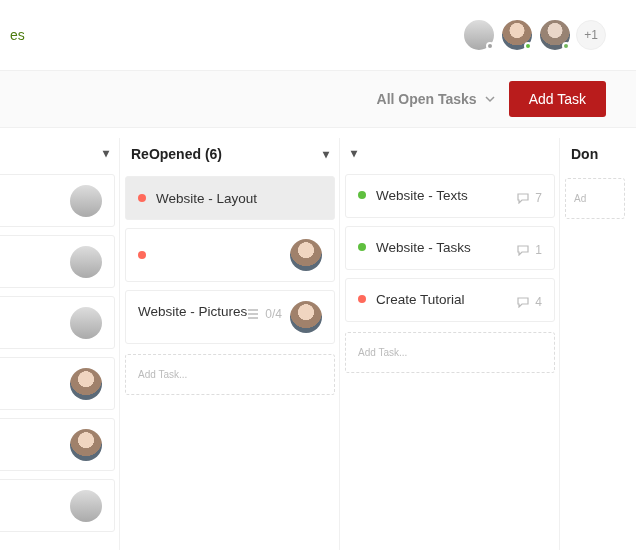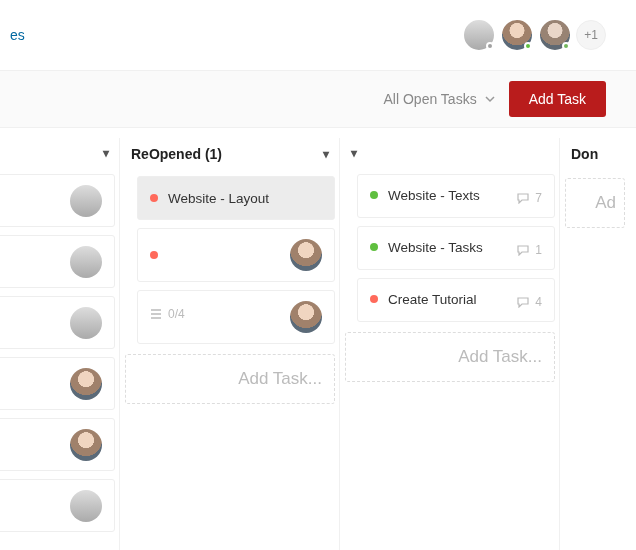--- a/index.html
+++ b/index.html
@@ -7,44 +7,44 @@
   .viewport { width: 636px; height: 550px; background: #fff; position: relative; overflow: hidden; }
   .header-row { display: flex; align-items: center; justify-content: space-between; padding: 10px 30px 10px 10px; height: 70px; }
   .header-left { color: #777; font-size: 14px; }
   .avatars { display: flex; align-items: center; gap: 4px; }
   .avatar { width: 34px; height: 34px; border-radius: 50%; background: #ccc; position: relative; display: inline-block; border: 2px solid #fff; }
   .avatar.gray { background: linear-gradient(#ddd,#aaa); filter: grayscale(1); }
   .avatar.person { background: radial-gradient(circle at 50% 35%, #f0d5c0 0 30%, #a0816b 31% 60%, #5b6a78 61% 100%); }
   .avatar .dot { position: absolute; bottom: 0; right: 0; width: 8px; height: 8px; border-radius: 50%; background: #5fbf3f; border: 2px solid #fff; }
   .avatar-more { width: 30px; height: 30px; border-radius: 50%; background: #f5f5f5; display: inline-flex; align-items: center; justify-content: center; color: #888; font-size: 12px; border:1px solid #eee; }
   .toolbar { display: flex; align-items: center; justify-content: flex-end; gap: 14px; padding: 10px 30px 10px 10px; background: #fafafa; border-top: 1px solid #f0f0f0; border-bottom: 1px solid #f0f0f0; height: 58px; }
-  .filter { color: #888; display: flex; align-items: center; gap: 8px; cursor: pointer; font-size: 14px; }
+  .filter { color: #888; display: flex; align-items: center; gap: 8px; cursor: pointer; font-size: 14px; font-weight: bold; }
   .chev { width: 10px; height: 10px; }
   .add-btn { background: #b91c1c; color: #fff; border: none; padding: 10px 20px; border-radius: 3px; font-size: 14px; cursor: pointer; }
   .board { display: flex; gap: 10px; padding: 10px 0 10px 0; margin-left: -100px; height: calc(550px - 70px - 58px); overflow: hidden; }
   .column { width: 210px; flex-shrink: 0; display: flex; flex-direction: column; position: relative; }
   .column:first-child { width: 215px; }
   .col-head { display: flex; align-items: center; justify-content: space-between; font-weight: 700; font-size: 14px; padding: 8px 6px 14px 6px; color: #222; }
   .col-menu { font-size: 12px; color: #555; cursor: pointer; }
-  .card { background: #fff; border: 1px solid #eee; border-radius: 3px; padding: 10px 12px; margin-bottom: 8px; position: relative; min-height: 44px; display: flex; align-items: center; justify-content: space-between; gap:8px;margin-left:12px; }
+  .card { background: #fff; border: 1px solid #eee; border-radius: 3px; padding: 10px 12px; margin-bottom: 8px; position: relative; min-height: 44px; display: flex; align-items: center; justify-content: space-between; gap:8px; }
   .card.selected { background: #ececec; }
   .card-left { display: flex; align-items: center; gap: 10px; flex:1; }
   .status-dot { width: 8px; height: 8px; border-radius: 50%; flex-shrink:0; }
   .status-dot.red { background: #ff6a5b; }
   .status-dot.green { background: #5fbf3f; }
   .card-title { font-size: 13.5px; color: #333; }
   .card-avatar { width: 32px; height: 32px; border-radius: 50%; flex-shrink:0; background:#ccc; }
   .card-avatar.gray { filter: grayscale(1); background: linear-gradient(#ddd,#aaa); }
   .card-avatar.person { background: radial-gradient(circle at 50% 35%, #f0d5c0 0 30%, #a0816b 31% 60%, #5b6a78 61% 100%); }
   .card-meta { margin-top: 6px; display: flex; align-items: center; gap: 6px; color: #bbb; font-size: 12px; }
   .card-col { display:flex; flex-direction:row; flex:1; }
   .icon-list, .icon-chat { width: 12px; height: 12px; }
-  .add-task { border: 1px dashed #ddd; border-radius: 3px; padding: 14px 12px; color: #bbb; font-size: 17px; cursor: text; margin-top: 2px; text-align: right; }
+  .add-task { border: 1px dashed #ddd; border-radius: 3px; padding: 14px 12px; color: #bbb; font-size: 10px; cursor: text; margin-top: 2px; }
   .column-divider { position: absolute; top: 0; bottom: -300px; left: -6px; width: 1px; background: #f0f0f0; }
-  .partial-text { color:#0369a1; }
+  .partial-text { color:#4d7c0f; }
 </style>
 </head>
 <body>
 
 <div class="viewport">
 
   <div class="header-row">
     <div class="header-left partial-text">es</div>
     <div class="avatars">
       <span class="avatar gray">
@@ -105,37 +105,40 @@
         <div class="card-left">
             <span class="card-title"></span>
           </div>
         <span class="card-avatar gray"></span>
       </div>
     </div>
 
     <div class="column">
       <div class="column-divider"></div>
       <div class="col-head">
-        <span>ReOpened (1)</span>
+        <span>ReOpened (6)</span>
         <span class="col-menu">▾</span>
       </div>
       <div class="card selected">
         <div class="card-left">
           <span class="status-dot red"></span>
           <span class="card-title">Website - Layout</span>
         </div>
       </div>
       <div class="card">
         <div class="card-left">
           <span class="status-dot red"></span>
         </div>
         <span class="card-avatar person"></span>
       </div>
       <div class="card" style="align-items:flex-start">
         <div class="card-col">
+          <div class="card-left">
+            <span class="card-title">Website - Pictures</span>
+          </div>
           <div class="card-meta">
             <svg class="icon-list" viewBox="0 0 12 12">
                 <path d="M1 2h10M1 6h10M1 10h10" stroke="#bbb" stroke-width="1.5"></path>
               </svg>
             <span>0/4</span>
           </div>
         </div>
         <span class="card-avatar person"></span>
       </div>
       <div class="add-task">Add Task...</div>

